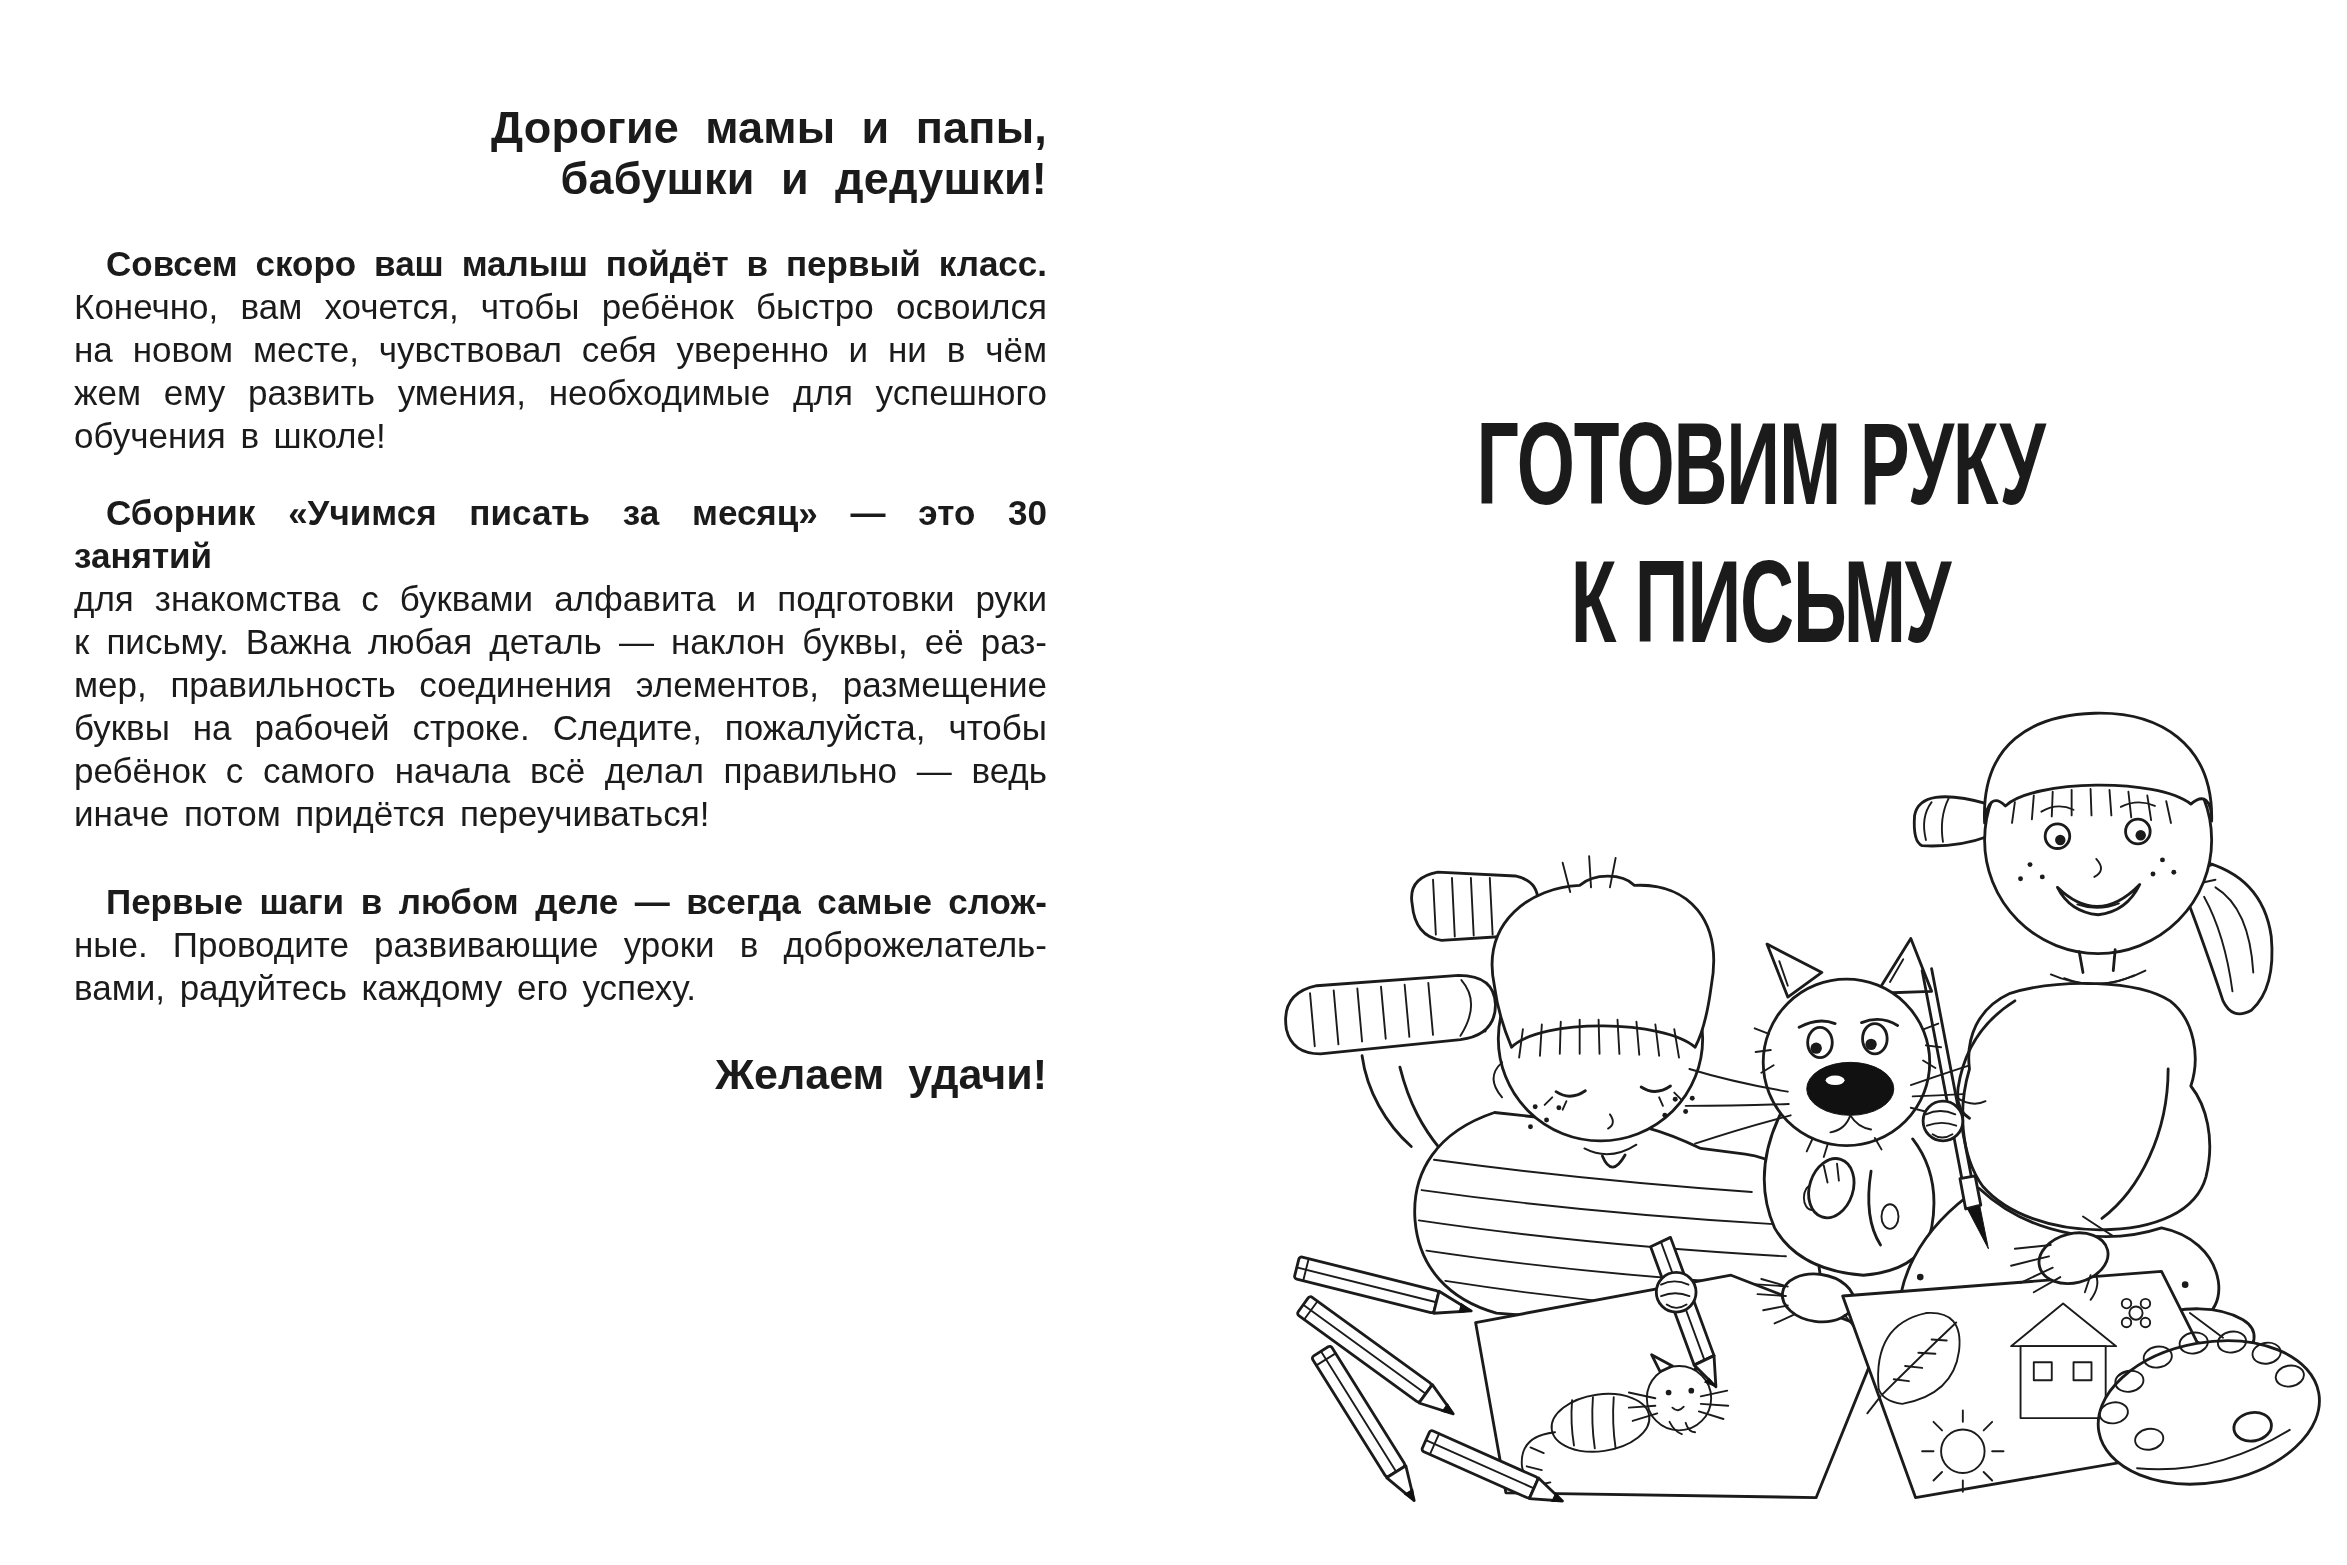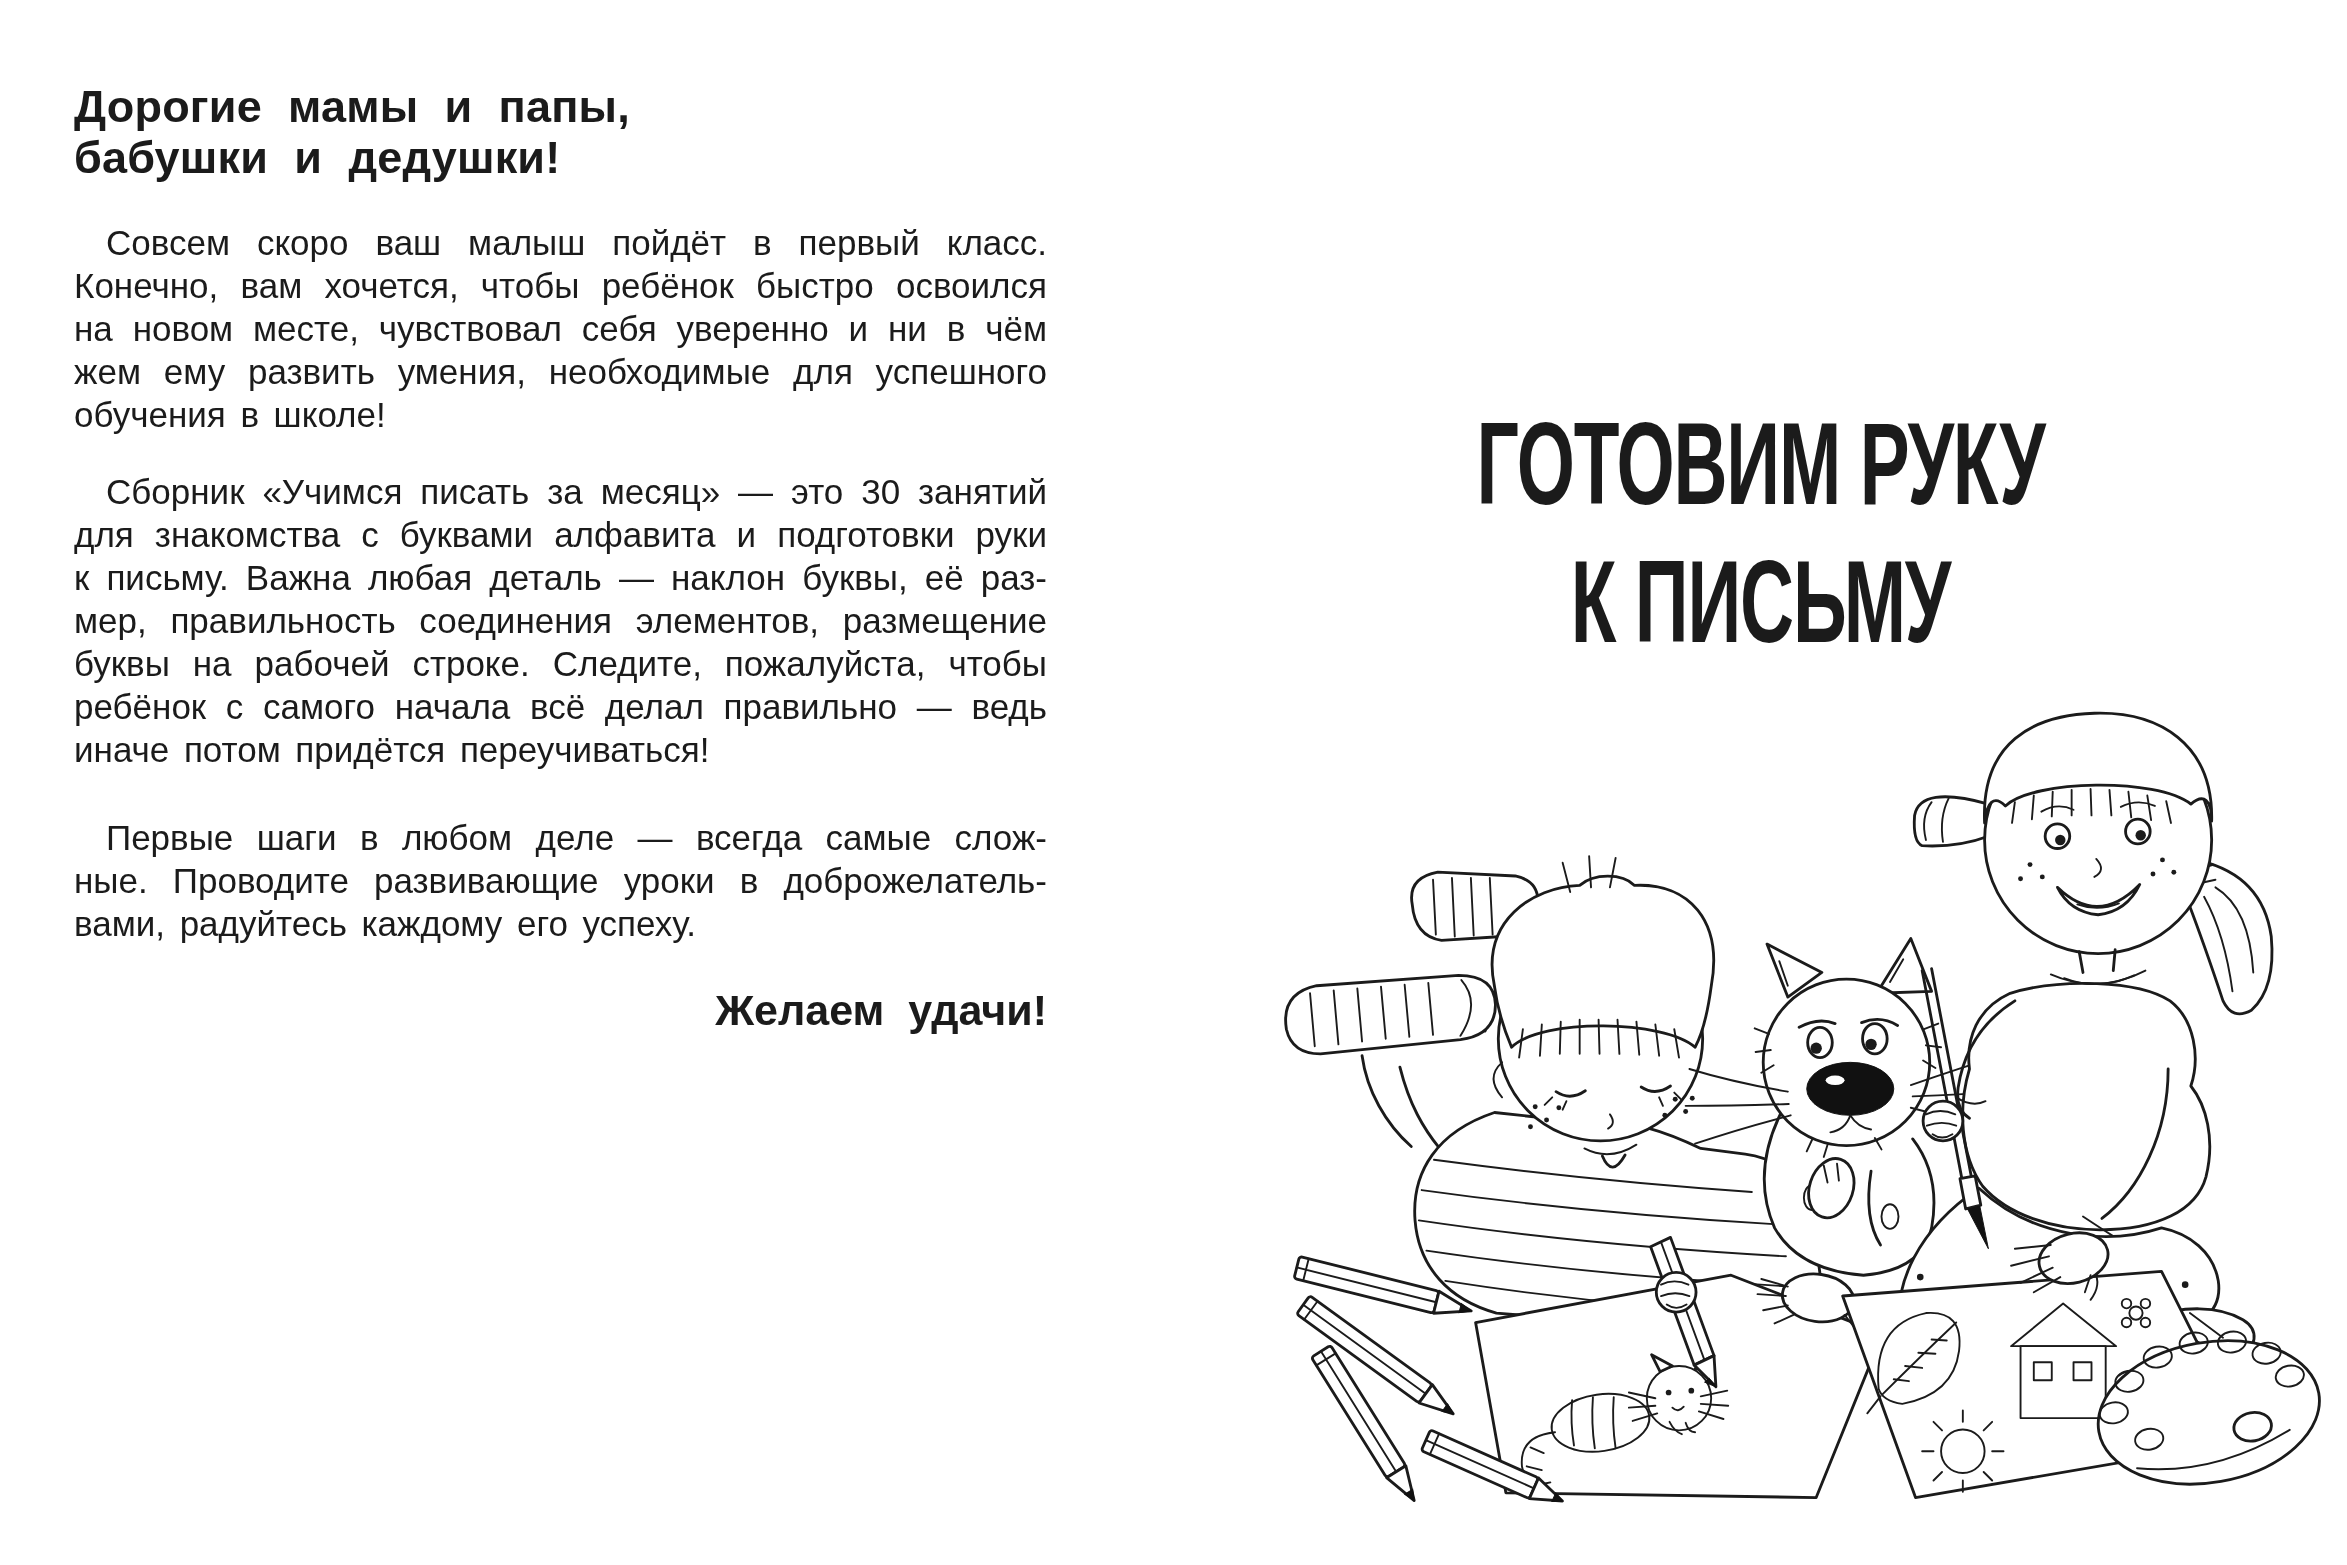--- a/index.html
+++ b/index.html
@@ -7,34 +7,34 @@
     position:relative; width:2348px; height:1565px;
     background:#ffffff; overflow:hidden;
     font-family:"Liberation Sans", sans-serif;
     color:#1b1b1b;
   }
   
   #left-column {
     position:absolute; left:74px; top:0; width:973px;
   }
   .heading {
-    margin-top:81px;
+    margin-top:102px;
     font-size:45px; line-height:51px; font-weight:bold;
-    text-align:left; word-spacing:0.30em; letter-spacing:0.2px;
+    text-align:right; word-spacing:0.30em; letter-spacing:0.2px;
   }
   .paragraph { margin:0; }
   .p1 { margin-top:38px; }
   .p2 { margin-top:34px; }
   .p3 { margin-top:45px; }
   .pline {
     font-size:35px; line-height:43px;
     text-align:justify; text-align-last:justify;
     word-spacing:0.08em; white-space:normal;
   }
-  .pline.first { text-indent:32px; }
+  .pline.first { text-indent:32px;font-weight:bold; }
   .pline.last  { text-align:left; text-align-last:left; word-spacing:0.14em; }
   .signature {
     margin-top:42px; padding-left:51px;
     font-size:43px; line-height:47px; font-weight:bold;
     text-align:right; word-spacing:0.28em;
   }
   
   #right-page {
     position:absolute; left:1174px; top:16px; width:1173px; height:1565px;
   }

